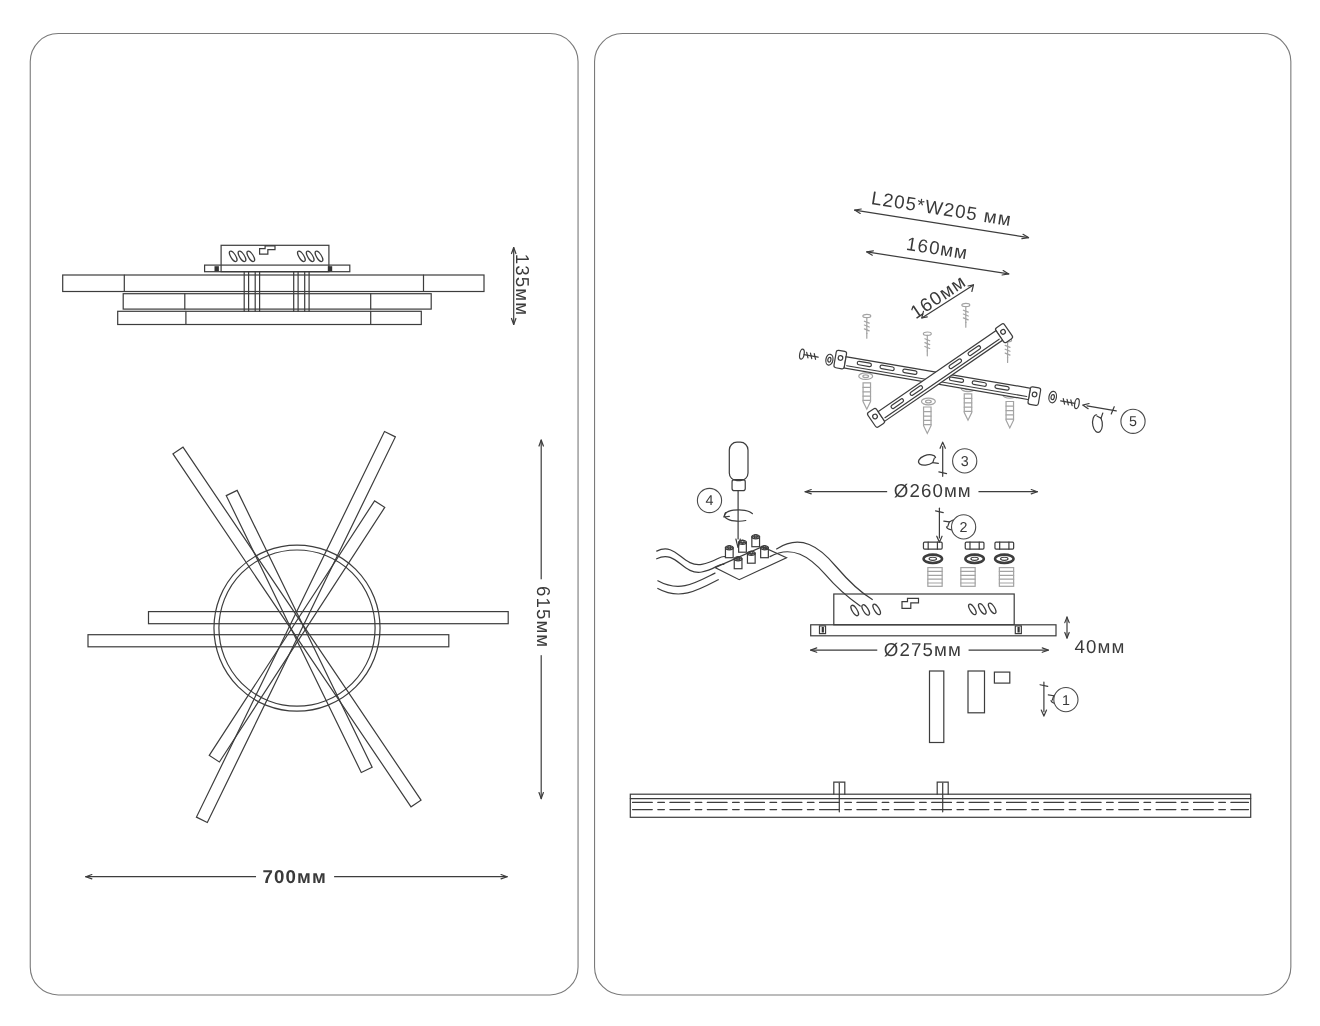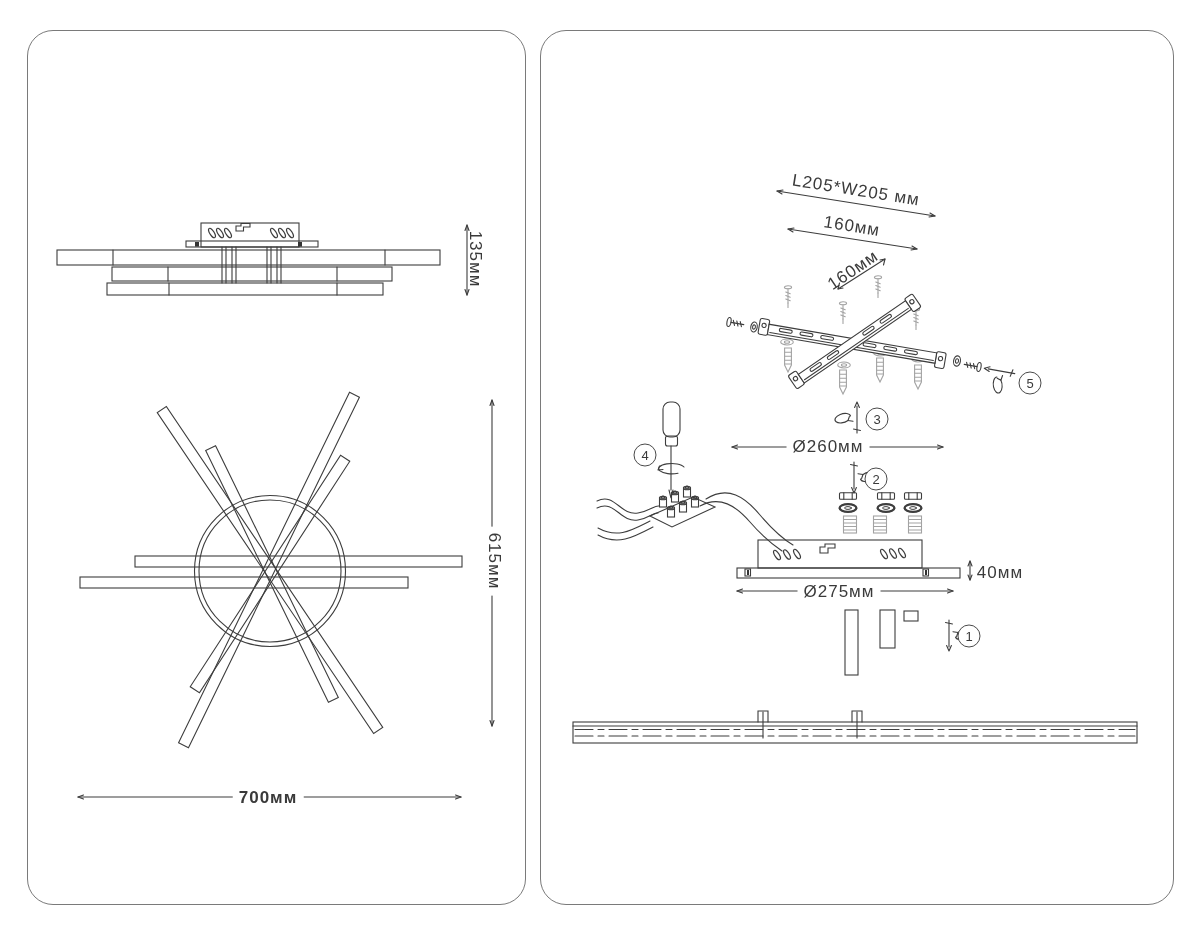--- a/index.html
+++ b/index.html
@@ -290,21 +290,21 @@
 </svg>
 
 <div class="lbl rot90" style="left:475px;top:259px;">135мм</div>
 <div class="lbl bg" style="left:494px;top:561px;transform:translate(-50%,-50%) rotate(90deg);">615мм</div>
 <div class="lbl bg" style="left:268px;top:797px;font-weight:bold;">700мм</div>
 
 <div class="lbl" style="left:856px;top:190px;transform:translate(-50%,-50%) rotate(9deg);">L205*W205 мм</div>
 <div class="lbl" style="left:852px;top:226px;transform:translate(-50%,-50%) rotate(9deg);">160мм</div>
 <div class="lbl" style="left:853px;top:270px;transform:translate(-50%,-50%) rotate(-34deg);">160мм</div>
 
-<div class="lbl bg" style="left:828px;top:446px;">Ø260мм</div>
+<div class="lbl bg" style="left:848px;top:446px;">Ø260мм</div>
 <div class="lbl bg" style="left:839px;top:591px;">Ø275мм</div>
-<div class="lbl" style="left:1000px;top:572px;">40мм</div>
+<div class="lbl" style="left:1000px;top:588px;">40мм</div>
 
 <div class="badge" style="left:969px;top:636px;">1</div>
 <div class="badge" style="left:876px;top:479px;">2</div>
 <div class="badge" style="left:877px;top:419px;">3</div>
 <div class="badge" style="left:645px;top:455px;">4</div>
 <div class="badge" style="left:1030px;top:383px;">5</div>
 
 </body></html>

